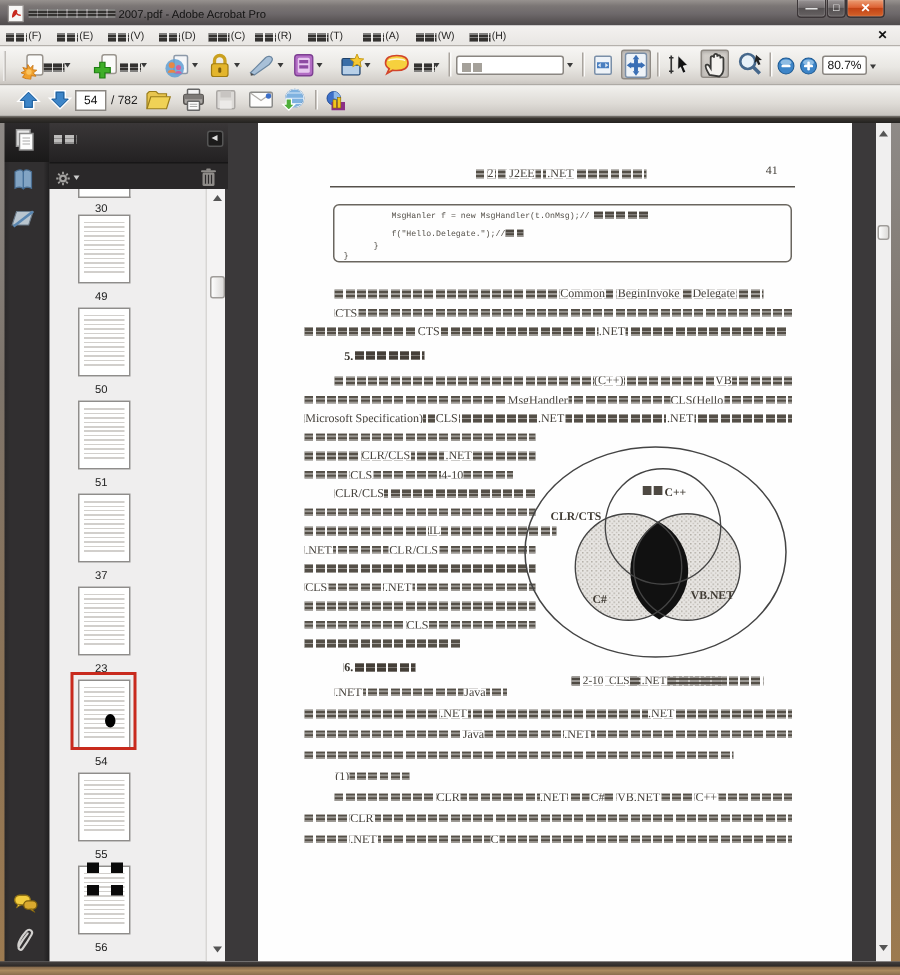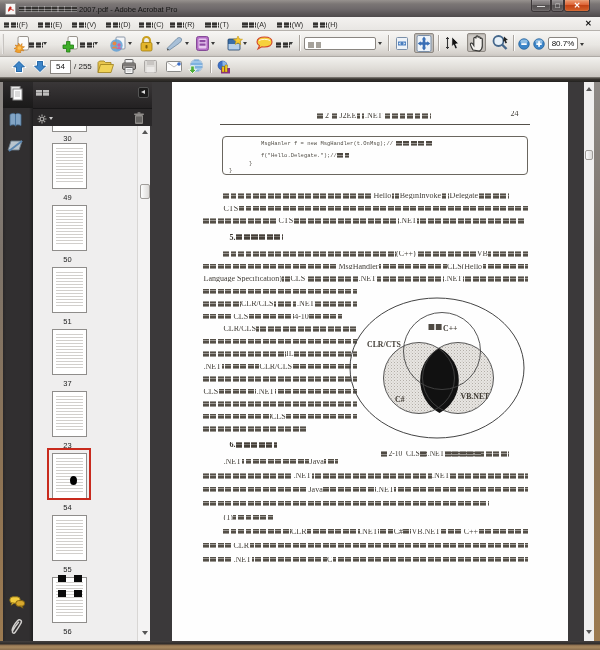--- a/index.html
+++ b/index.html
@@ -96,21 +96,21 @@
 <div class="tl" style="left:145px;top:31px;width:114px">
           <i class="sp" style="width:7.5px"></i>
           <b>2</b>
           <i class="sp" style="width:7.5px"></i>
           <b>&nbsp;J2EE</b>
           <i class="sp" style="width:7.5px"></i>
           <b>.NET</b>
           <i class="sp" style="width:15.0px"></i>
         </div>
 <div class="tl hdr" style="left:338px;top:29px;width:12px">
-          <b>24</b>
+          <b>41</b>
         </div>
 <div class="abs" style="left:48px;top:42px;width:310px;height:1.4px;background:#55504a"></div>
 <div class="abs" style="left:50px;top:54px;width:306px;height:39px;border:1px solid #6a665f;border-radius:4px"></div>
 <div class="code" style="left:89px;top:58px">MsgHanler f = new MsgHandler(t.OnMsg);//&nbsp;<i class="cj" style="width:36px"></i></div>
 <div class="code" style="left:89px;top:70px">f("Hello.Delegate.");//<i class="cj" style="width:12px"></i></div>
 <div class="code" style="left:77px;top:78px">}</div>
 <div class="code" style="left:57px;top:85px">}</div>
 <div class="tl" style="left:209px;top:369px;width:128px">
           <i class="cj" style="width:7px"></i>
           <b style="font-size:7.5px">2-10&nbsp;&nbsp;CLS</b>
@@ -137,21 +137,21 @@
           <rect x="95.8" y="34" width="5.8" height="6" fill="#4e4942"></rect>
 <text x="103" y="40.5" font-family="Liberation Serif" font-size="7.8" font-weight="bold" fill="#413c35">C++</text>
 <text x="27" y="56.5" font-family="Liberation Serif" font-size="7.8" font-weight="bold" fill="#413c35">CLR/CTS</text>
 <text x="55" y="112" font-family="Liberation Serif" font-size="7.8" font-weight="bold" fill="#413c35">C#</text>
 <text x="120.5" y="109" font-family="Liberation Serif" font-size="7.8" font-weight="bold" fill="#413c35">VB.NET</text>
 </svg>
 <div class="tl" style="left:51px;top:111.2px;width:286px">
           <i class="sp" style="width:67.5px"></i>
           <i class="sp" style="width:60.0px"></i>
           <i class="sp" style="width:22.5px"></i>
-          <b>Hello</b>
+          <b>Common</b>
           <i class="sp" style="width:7.5px"></i>
           <b>BeginInvoke</b>
           <i class="sp" style="width:7.5px"></i>
           <b>Delegate</b>
           <i class="sp" style="width:7.5px"></i>
         </div>
 <div class="tl" style="left:51px;top:123.7px;width:305px">
           <b>CTS</b>
           <i class="sp" style="width:67.5px"></i>
           <i class="sp" style="width:67.5px"></i>
@@ -182,21 +182,21 @@
           <i class="sp" style="width:7.5px"></i>
         </div>
 <div class="tl" style="left:31px;top:181.7px;width:325px">
           <i class="sp" style="width:67.5px"></i>
           <i class="sp" style="width:67.5px"></i>
           <b>MsgHandler</b>
           <i class="sp" style="width:67.5px"></i>
           <b>CLS(Hello</b>
         </div>
 <div class="tl" style="left:31px;top:194.2px;width:325px">
-          <b>Language Specification)</b>
+          <b>Microsoft Specification)</b>
           <i class="sp" style="width:7.5px"></i>
           <b>CLS</b>
           <i class="sp" style="width:52.5px"></i>
           <b>.NET</b>
           <i class="sp" style="width:67.5px"></i>
           <b>.NET</b>
           <i class="sp" style="width:7.5px"></i>
         </div>
 <div class="tl" style="left:31px;top:206.7px;width:154px">
           <i class="sp" style="width:67.5px"></i>
@@ -217,21 +217,21 @@
           <i class="sp" style="width:22.5px"></i>
         </div>
 <div class="tl" style="left:51px;top:244.2px;width:134px">
           <b>CLR/CLS</b>
           <i class="sp" style="width:67.5px"></i>
         </div>
 <div class="tl" style="left:31px;top:256.7px;width:154px">
           <i class="sp" style="width:67.5px"></i>
           <i class="sp" style="width:52.5px"></i>
         </div>
-<div class="tl" style="left:31px;top:269.2px;width:154px">
+<div class="tl" style="left:31px;top:269.2px;width:168px">
           <i class="sp" style="width:82.5px"></i>
           <b>IL</b>
           <i class="sp" style="width:30.0px"></i>
         </div>
 <div class="tl" style="left:31px;top:281.7px;width:154px">
           <b>.NET</b>
           <i class="sp" style="width:37.5px"></i>
           <b>CLR/CLS</b>
           <i class="sp" style="width:37.5px"></i>
         </div>
@@ -582,21 +582,21 @@
     </div>
 <div class="car" style="left:378px;top:42px"></div>
 <div class="sep1" style="left:388px"></div>
 <div class="pbtn" style="left:414px;top:33px;width:20px;height:20px"></div>
 <div class="sep1" style="left:438px"></div>
 <div class="pbtn" style="left:467px;top:33px;width:19px;height:19px"></div>
 <div class="sep1" style="left:513px"></div>
 <div id="zoombox">80.7%</div>
 <div class="car" style="left:580px;top:43px"></div>
 <div id="pgbox">54</div>
-<div class="abs" style="left:74px;top:62px;font-size:8px;color:#222">/ 255</div>
+<div class="abs" style="left:74px;top:62px;font-size:8px;color:#222">/ 782</div>
 <div class="sep2" style="left:210px"></div>
 <svg class="abs" style="left:10px;top:59px" width="18" height="16" viewBox="0 0 18 16">
       <path d="M9 1.5 L16 8.5 H12.5 V13.5 H5.5 V8.5 H2 Z" fill="#3d85c8" stroke="#fff" stroke-width="1"></path>
       <path d="M9 2.5 L14.5 8 H11.5 V12.5 H6.5 V8 H3.5 Z" fill="none" stroke="#1d5a94" stroke-width="0.6"></path>
     </svg>
 <svg class="abs" style="left:31px;top:59px" width="18" height="16" viewBox="0 0 18 16">
       <path d="M9 13.5 L2 6.5 H5.5 V1.5 H12.5 V6.5 H16 Z" fill="#3d85c8" stroke="#fff" stroke-width="1"></path>
       <path d="M9 12.5 L3.5 7 H6.5 V2.5 H11.5 V7 H14.5 Z" fill="none" stroke="#1d5a94" stroke-width="0.6"></path>
     </svg>
 <svg class="abs" style="left:96px;top:59px" width="19" height="16" viewBox="0 0 19 16">

